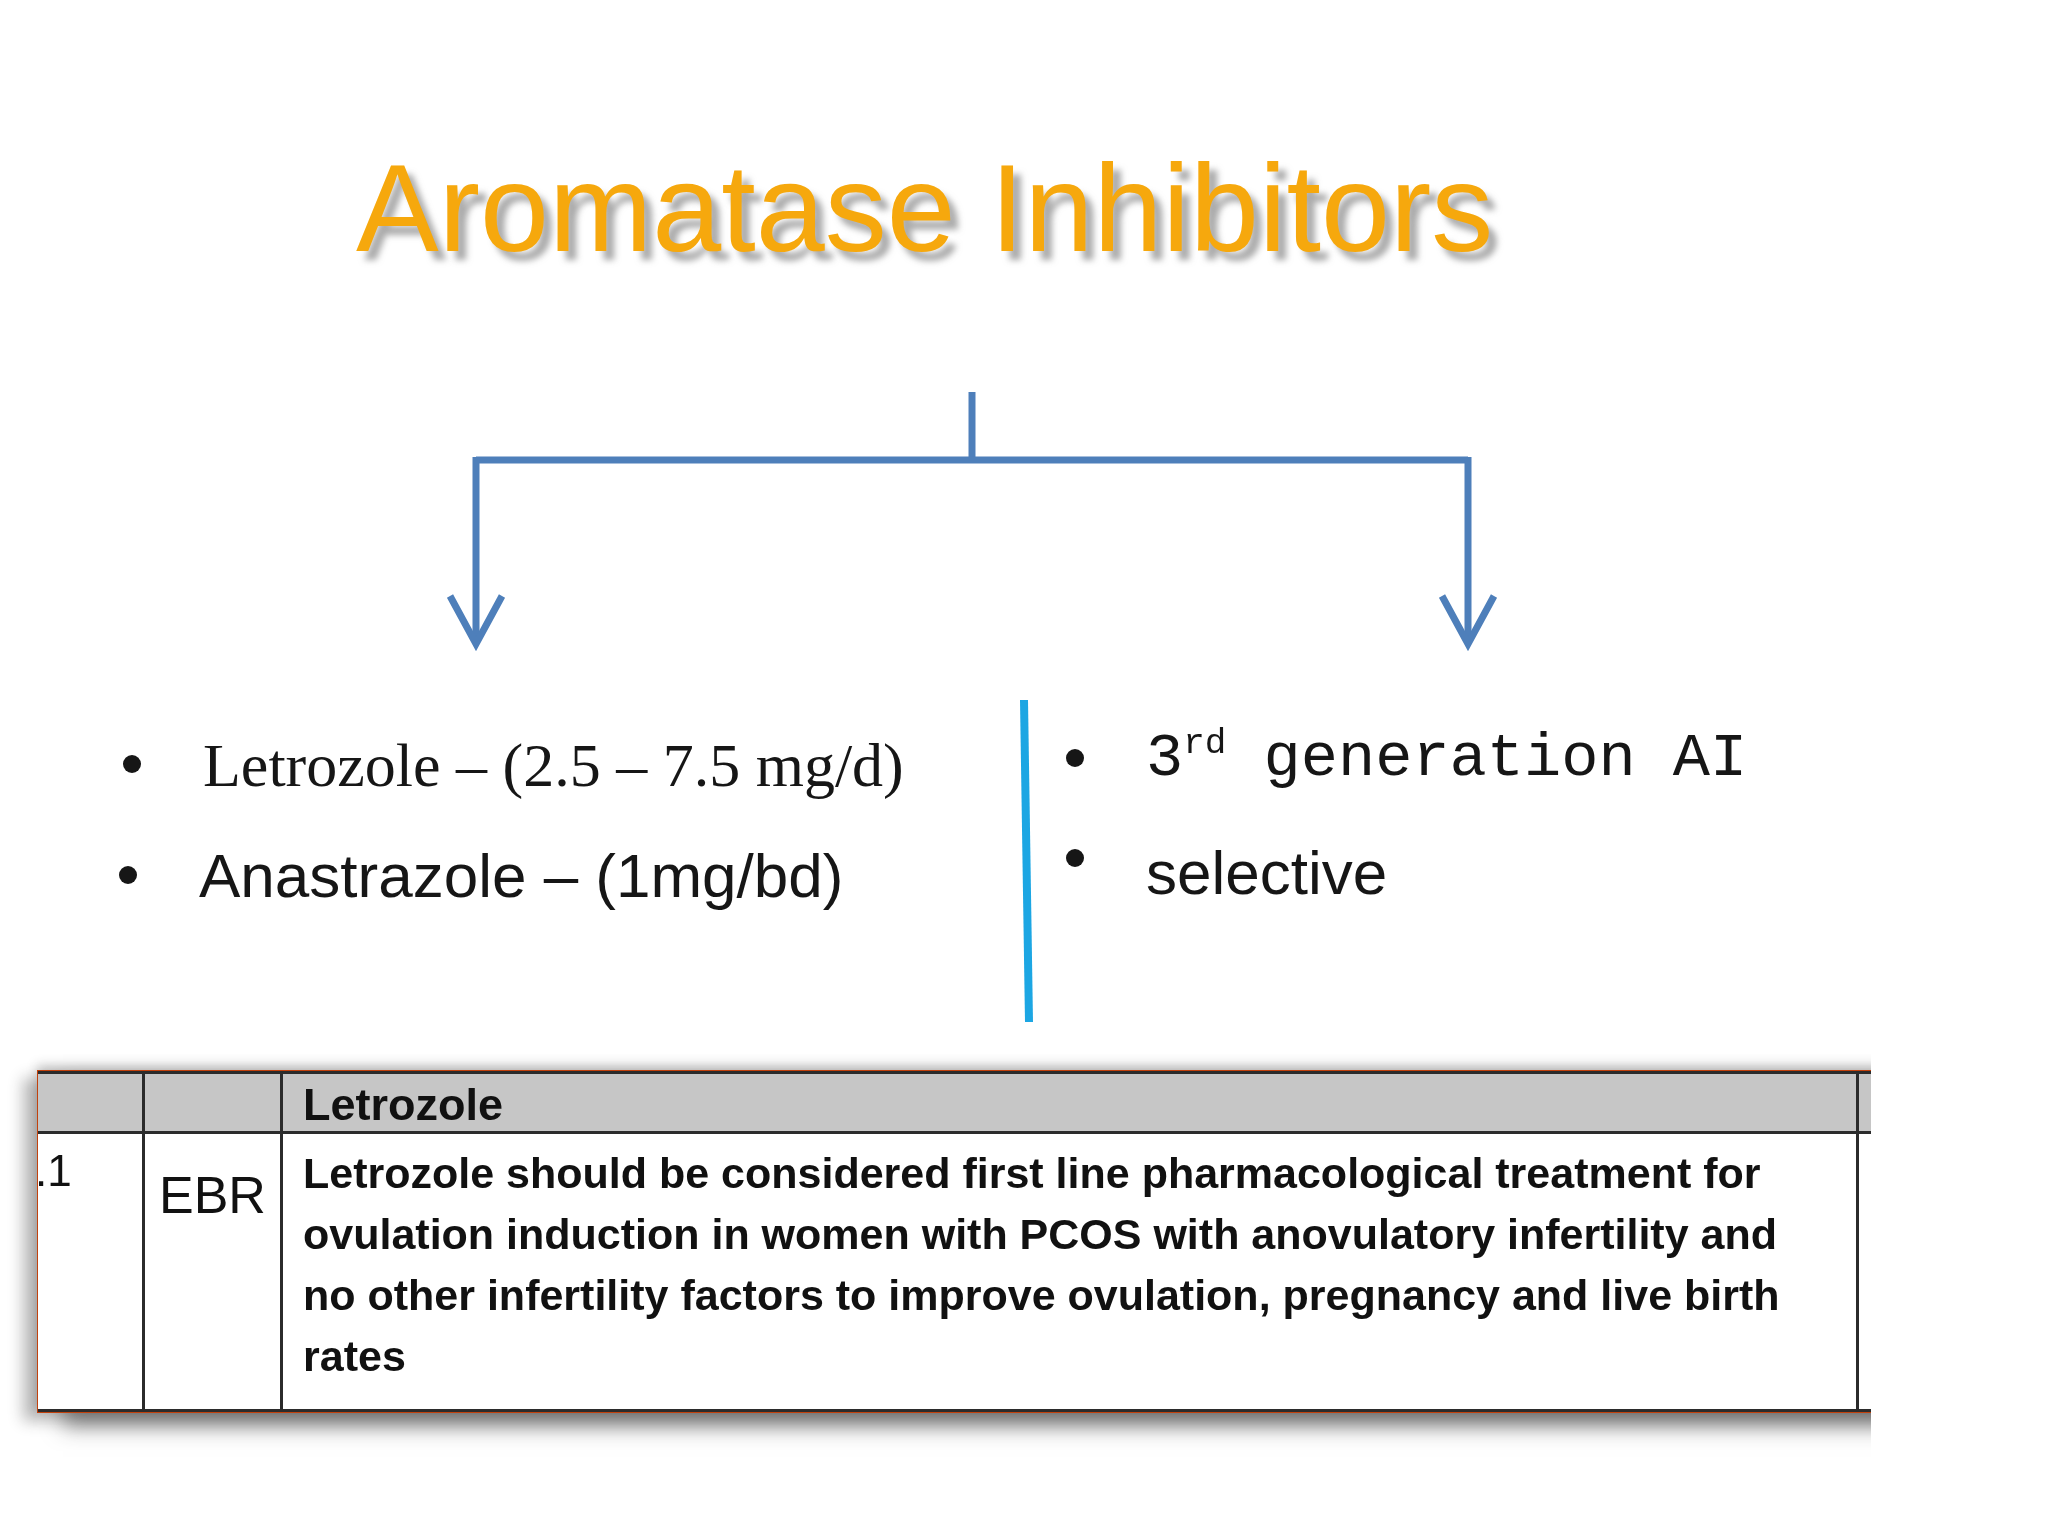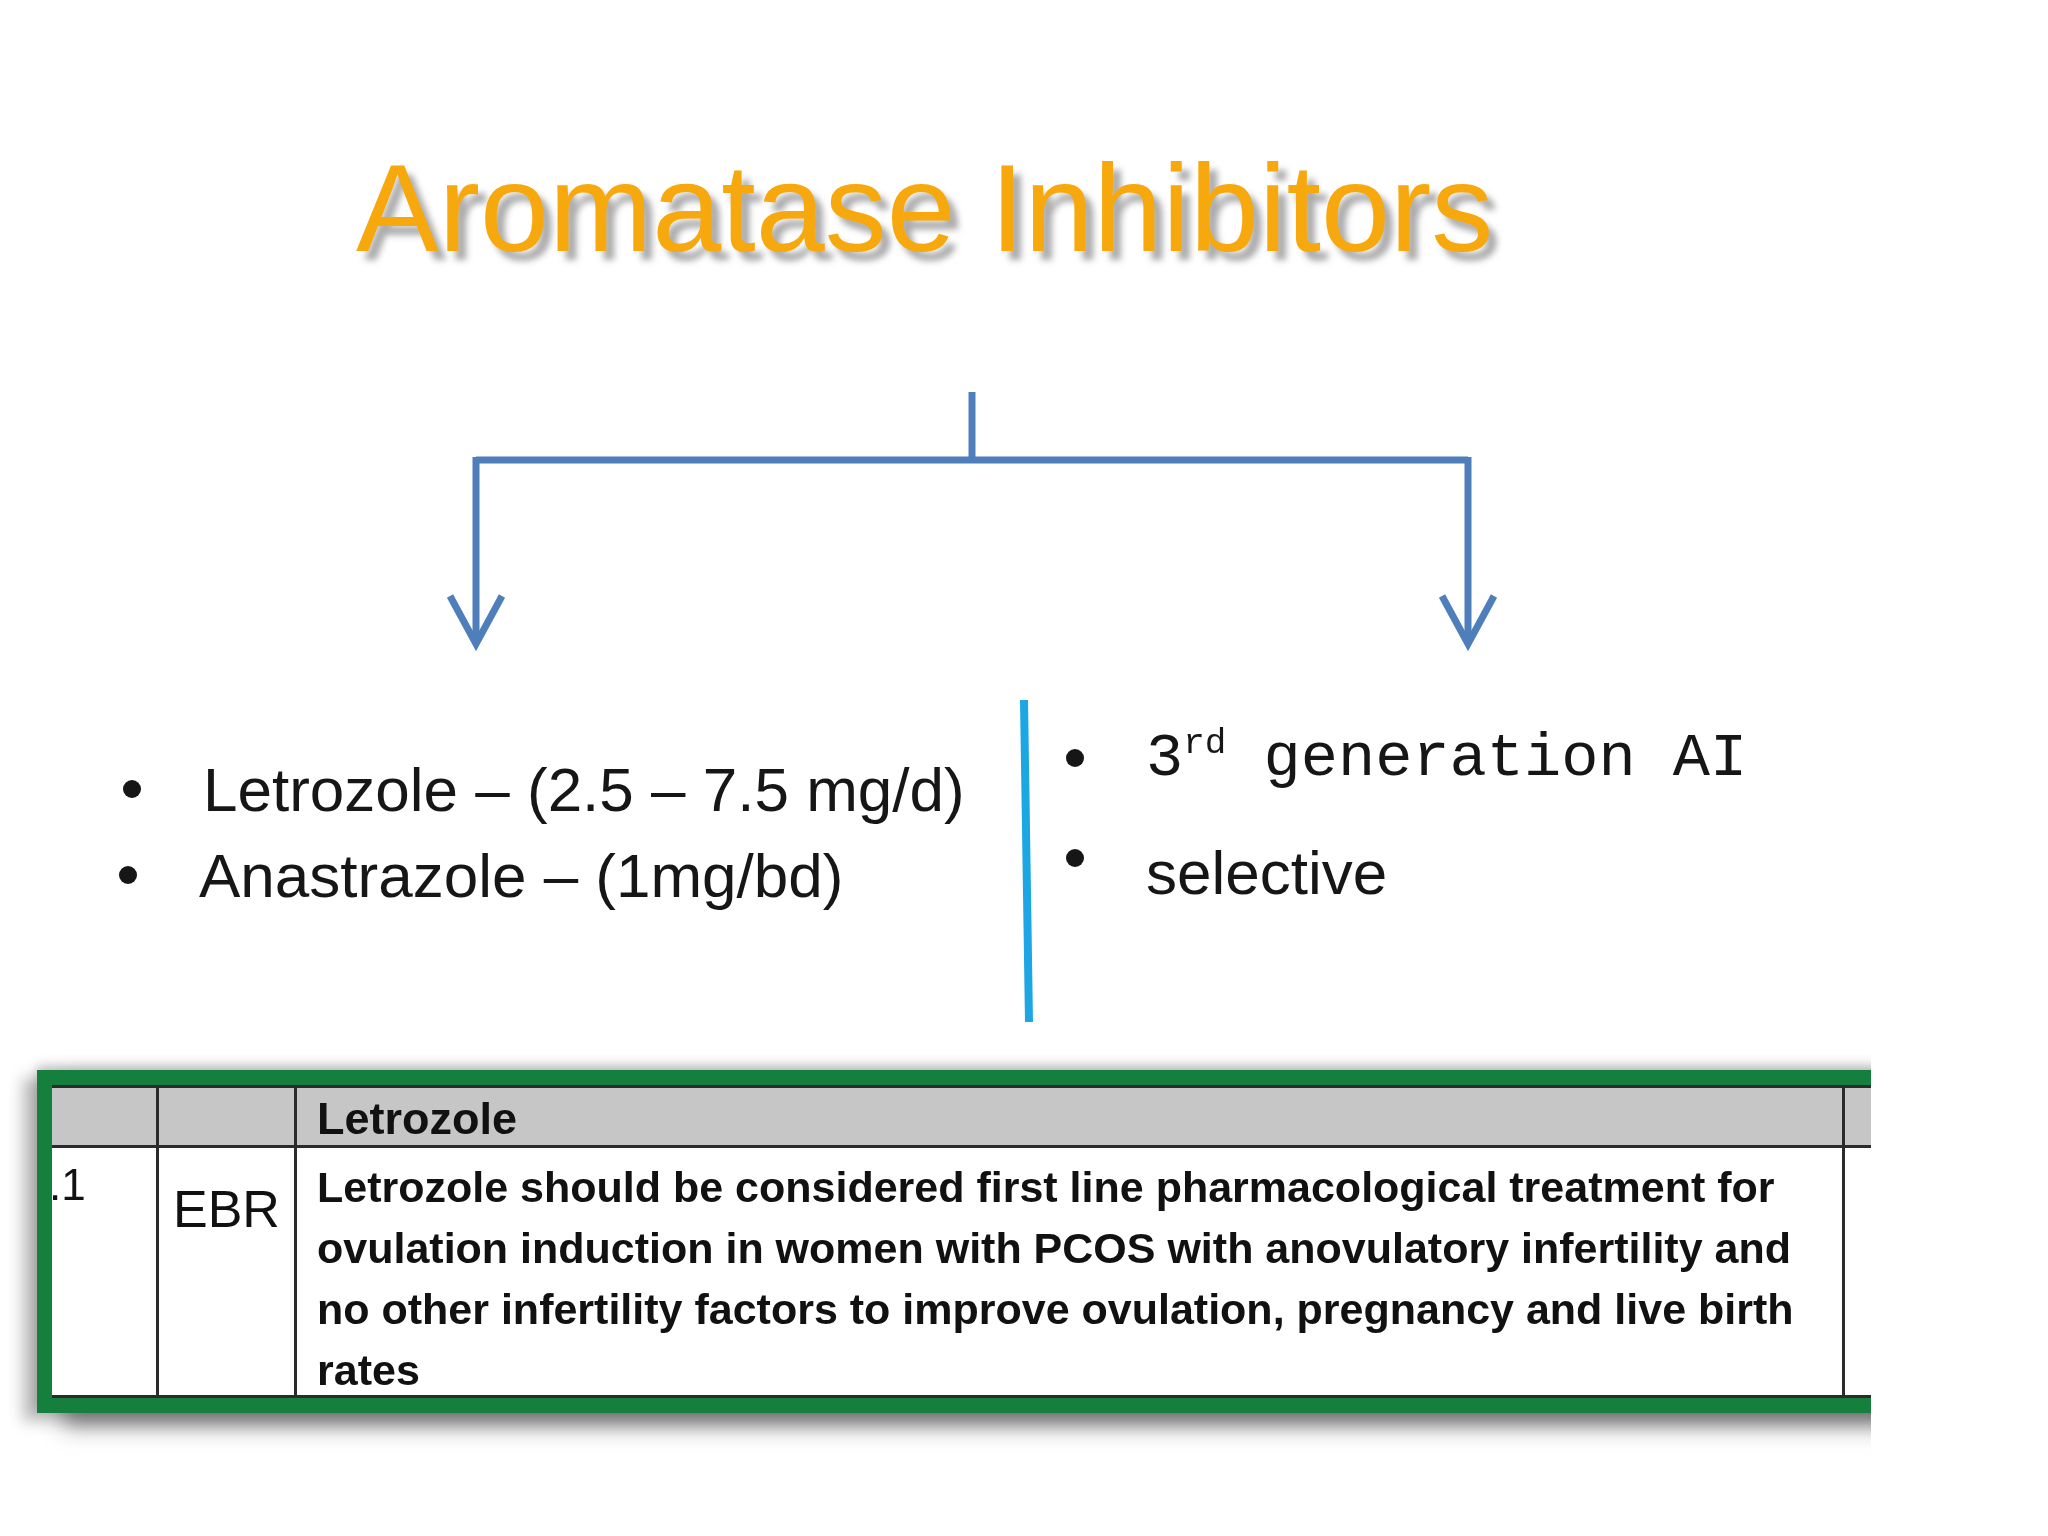--- a/index.html
+++ b/index.html
@@ -23,21 +23,21 @@
     width:18px; height:18px; border-radius:50%;
     background:#161616; margin-top:22px; flex:0 0 18px;
   }
   .li .txt { margin-left:62px; font-size:62px; line-height:64px; white-space:nowrap; }
   .li .txt .wrapline { font-size:62px; line-height:92px; white-space:nowrap; }
   sup.ord { font-size:58%; vertical-align:super; line-height:0; }
   
   
   .table-frame {
     position:absolute; left:37px; top:1070px; width:1953px; height:343px;
-    background:#15803d; box-sizing:border-box; padding:15px;
+    background:#c2410c; box-sizing:border-box; padding:1px;
     box-shadow: 26px 14px 20px rgba(45,45,45,0.5),
                 -14px 8px 14px rgba(45,45,45,0.33),
                 0 -5px 10px rgba(45,45,45,0.25);
   }
   .table-inner {
     width:100%; height:100%; background:#ffffff; box-sizing:border-box;
     border-top:3px solid #2b2b2b; border-bottom:3px solid #2b2b2b; border-right:3px solid #2b2b2b;
     display:flex; flex-direction:column; overflow:hidden;
   }
   .trow { display:flex; box-sizing:border-box; }
@@ -70,21 +70,21 @@
 
     <line x1="476" y1="457" x2="476" y2="638" stroke="#4E7FBA" stroke-width="7"></line>
     <polyline points="450,596 476,644 502,596" fill="none" stroke="#4E7FBA" stroke-width="7"></polyline>
 
     <line x1="1468" y1="457" x2="1468" y2="638" stroke="#4E7FBA" stroke-width="7"></line>
     <polyline points="1442,596 1468,644 1494,596" fill="none" stroke="#4E7FBA" stroke-width="7"></polyline>
 
     <line x1="1024" y1="700" x2="1029" y2="1022" stroke="#1CA6E3" stroke-width="8"></line>
   </svg>
 
-  <div class="li" style="left:123px; top:758px;">
+  <div class="li" style="left:123px; top:733px;font-family:Liberation Serif, serif;">
     <span class="dot"></span>
     <span class="txt">Letrozole – (2.5 – 7.5 mg/d)</span>
   </div>
   <div class="li" style="left:119px; top:844px;">
     <span class="dot"></span>
     <span class="txt">Anastrazole – (1mg/bd)</span>
   </div>
 
   <div class="li" style="left:1066px; top:727px;font-family:Liberation Mono, monospace;">
     <span class="dot"></span>

